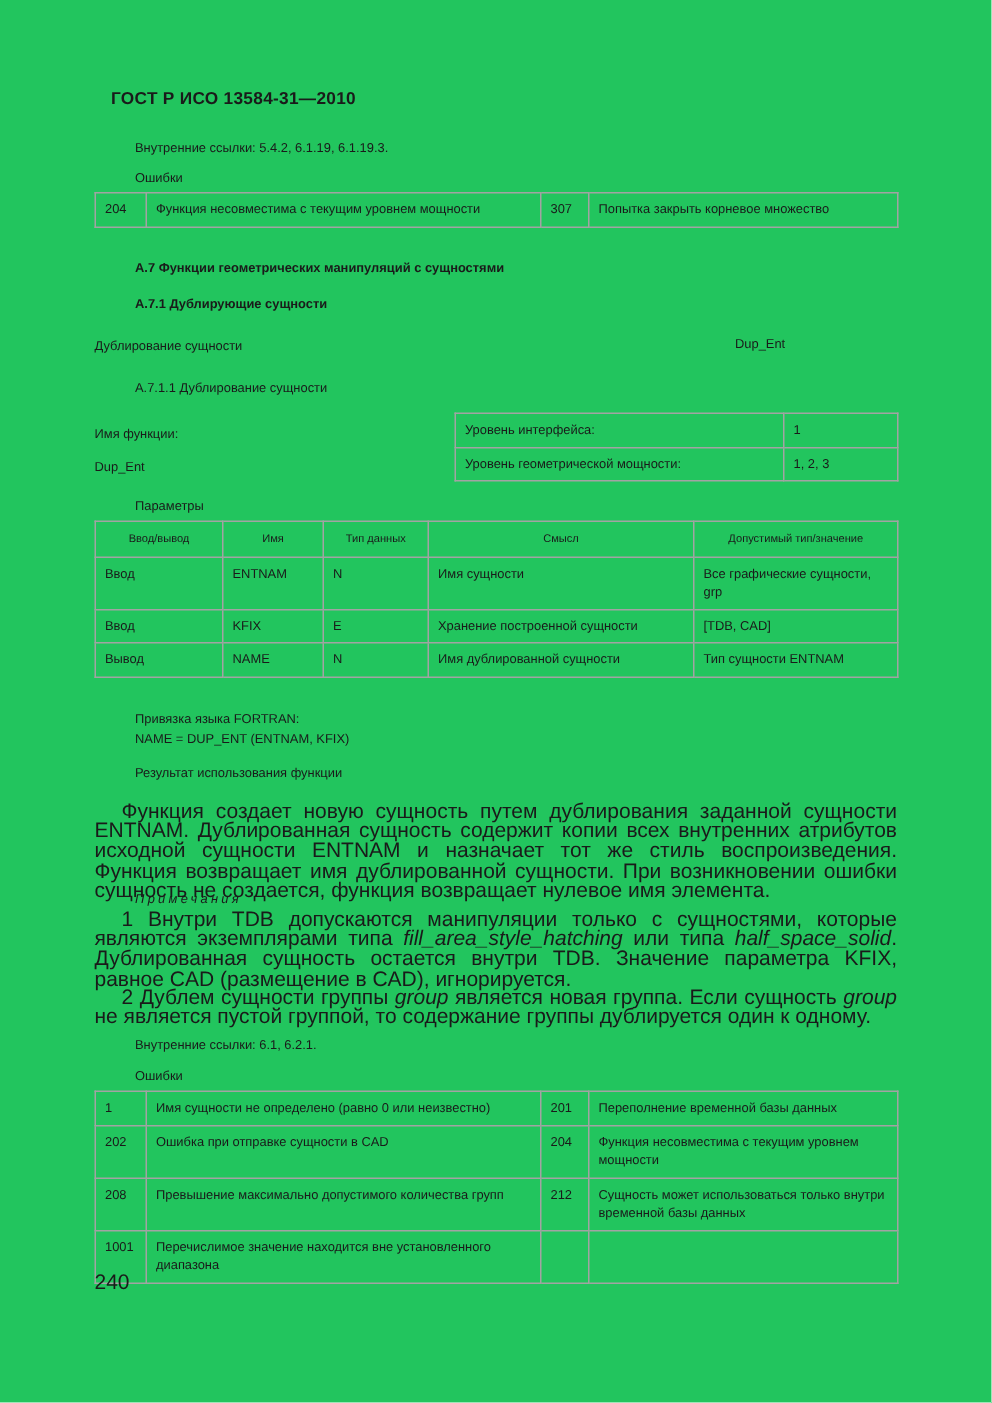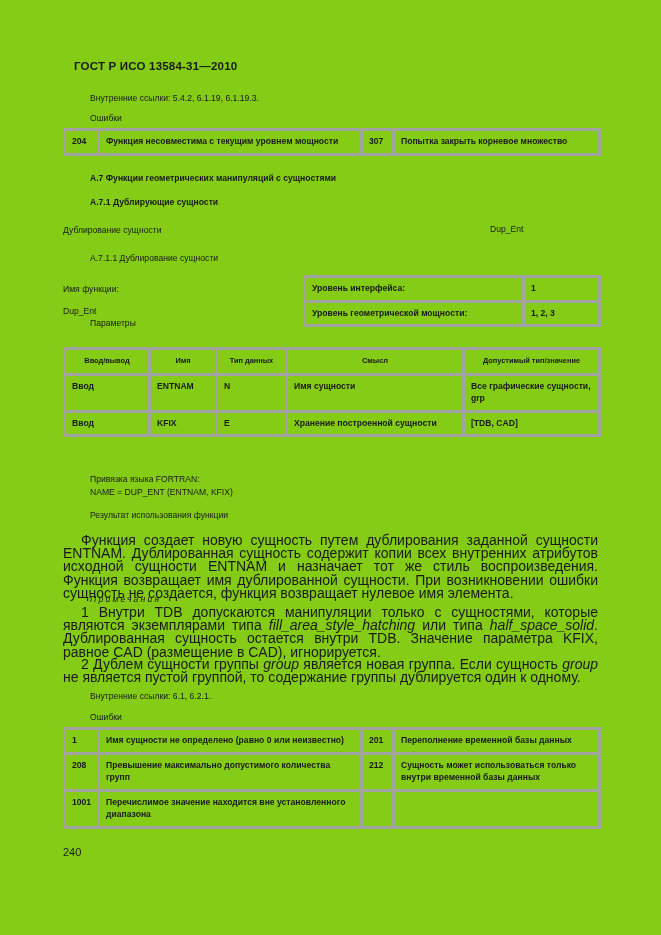--- a/index.html
+++ b/index.html
@@ -8,21 +8,21 @@
     background: #ffffff;
   }
   body {
     font-family: "Liberation Sans", sans-serif;
     color: #1a1a1a;
   }
   .page {
     position: relative;
     width: 661px;
     height: 935px;
-    background: #84cc16;
+    background: #22c55e;
     overflow: hidden;
   }
 
   
   .doc-header {
     position: absolute;
     left: 74px;
     top: 60px;
     font-size: 11.5px;
     font-weight: bold;
@@ -55,44 +55,44 @@
   }
 
   
   table.grid {
     position: absolute;
     border-collapse: collapse;
     table-layout: fixed;
     font-size: 8.6px;
   }
   table.grid td, table.grid th {
-    border: 3px solid #a3a3a3;
+    border: 1px solid #a3a3a3;
     padding: 4px 6px 5px 6px;
     vertical-align: top;
-    font-weight: bold;
+    font-weight: normal;
     line-height: 12.5px;
     text-align: left;
   }
   table.grid th {
     text-align: center;
     font-size: 7.4px;
     padding: 5px 3px;
     vertical-align: middle;
   }
   td.ctr { text-align: center; }
   td.mid { vertical-align: middle; }
 
   
   .err-tbl { left: 63px; width: 535px; }
 
   .page-number {
     position: absolute;
     left: 63px;
     top: 846px;
-    font-size: 11px;
+    font-size: 14px;
   }
 
   .rightname {
     position: absolute;
     font-size: 8.6px;
   }
 </style>
 </head>
 <body>
 
@@ -143,21 +143,21 @@
         <td class="mid">Уровень интерфейса:</td>
         <td class="ctr mid">1</td>
       </tr>
       <tr>
         <td class="mid">Уровень геометрической мощности:</td>
         <td class="ctr mid">1, 2, 3</td>
       </tr>
     </tbody>
   </table>
 
-  <div class="tline" style="left:90px; top:317px;">Параметры</div>
+  <div class="tline" style="left:90px; top:331px;">Параметры</div>
 
   <table class="grid" style="left:63px; top:347px; width:535px;">
     <colgroup>
       <col style="width:85px">
       <col style="width:67px">
       <col style="width:70px">
       <col style="width:177px">
       <col style="width:136px">
     </colgroup>
     <thead>
@@ -177,20 +177,27 @@
         <td>Имя сущности</td>
         <td>Все графические сущности, grp</td>
       </tr>
       <tr>
         <td>Ввод</td>
         <td>KFIX</td>
         <td>E</td>
         <td>Хранение построенной сущности</td>
         <td>[TDB, CAD]</td>
       </tr>
+      <tr>
+        <td>Вывод</td>
+        <td>NAME</td>
+        <td>N</td>
+        <td>Имя дублированной сущности</td>
+        <td>Тип сущности ENTNAM</td>
+      </tr>
     </tbody>
   </table>
 
   <div class="tline" style="left:90px; top:473px;">Привязка языка FORTRAN:</div>
   <div class="tline" style="left:90px; top:486px;">NAME = DUP_ENT (ENTNAM, KFIX)</div>
   <div class="tline" style="left:90px; top:509px;">Результат использования функции</div>
 
   <div class="para indent" style="left:63px; top:534px; width:535px;">Функция создает новую сущность путем дублирования заданной сущности ENTNAM. Дублированная сущность содержит копии всех внутренних атрибутов исходной сущности ENTNAM и назначает тот же стиль воспроизведения. Функция возвращает имя дублированной сущности. При возникновении ошибки сущность не создается, функция возвращает нулевое имя элемента.</div>
 
   <div class="tline spaced" style="left:90px; top:593px;font-style:italic;">Примечания</div>
@@ -211,20 +218,26 @@
       <col style="width:206px">
     </colgroup>
     <tbody>
       <tr>
         <td>1</td>
         <td>Имя сущности не определено (равно 0 или неизвестно)</td>
         <td>201</td>
         <td>Переполнение временной базы данных</td>
       </tr>
       <tr>
+        <td>202</td>
+        <td>Ошибка при отправке сущности в CAD</td>
+        <td>204</td>
+        <td>Функция несовместима с текущим уровнем мощности</td>
+      </tr>
+      <tr>
         <td>208</td>
         <td>Превышение максимально допустимого количества групп</td>
         <td>212</td>
         <td>Сущность может использоваться только внутри временной базы данных</td>
       </tr>
       <tr>
         <td>1001</td>
         <td>Перечислимое значение находится вне установленного диапазона</td>
         <td></td>
         <td></td>

